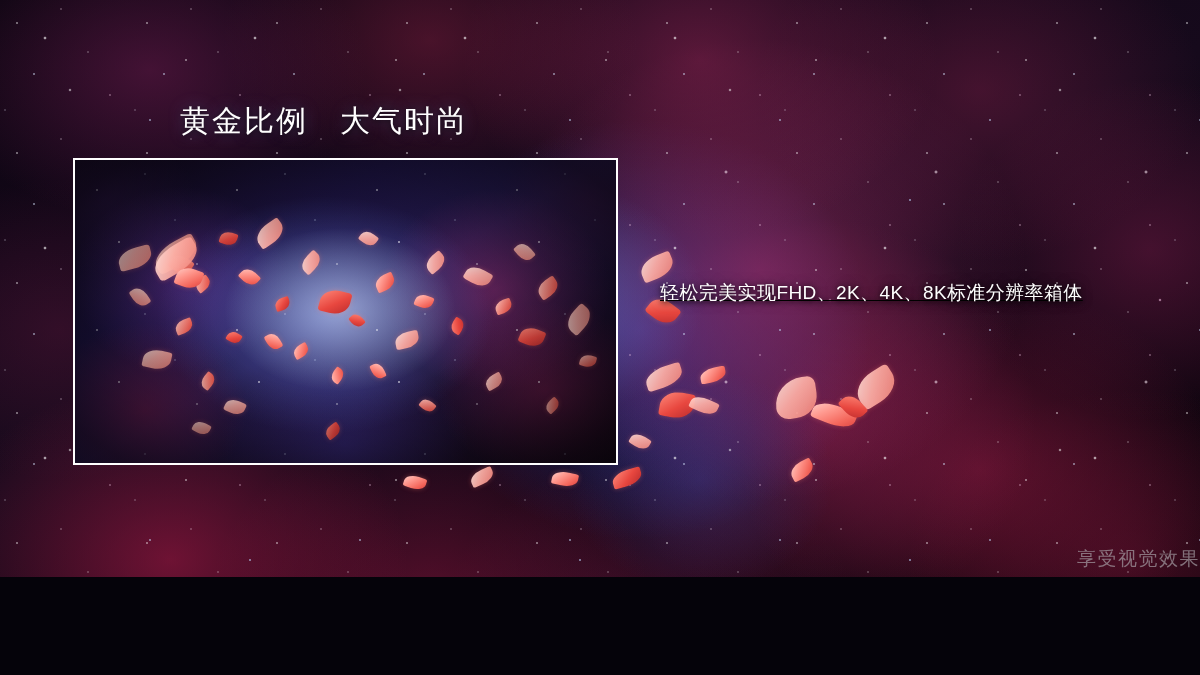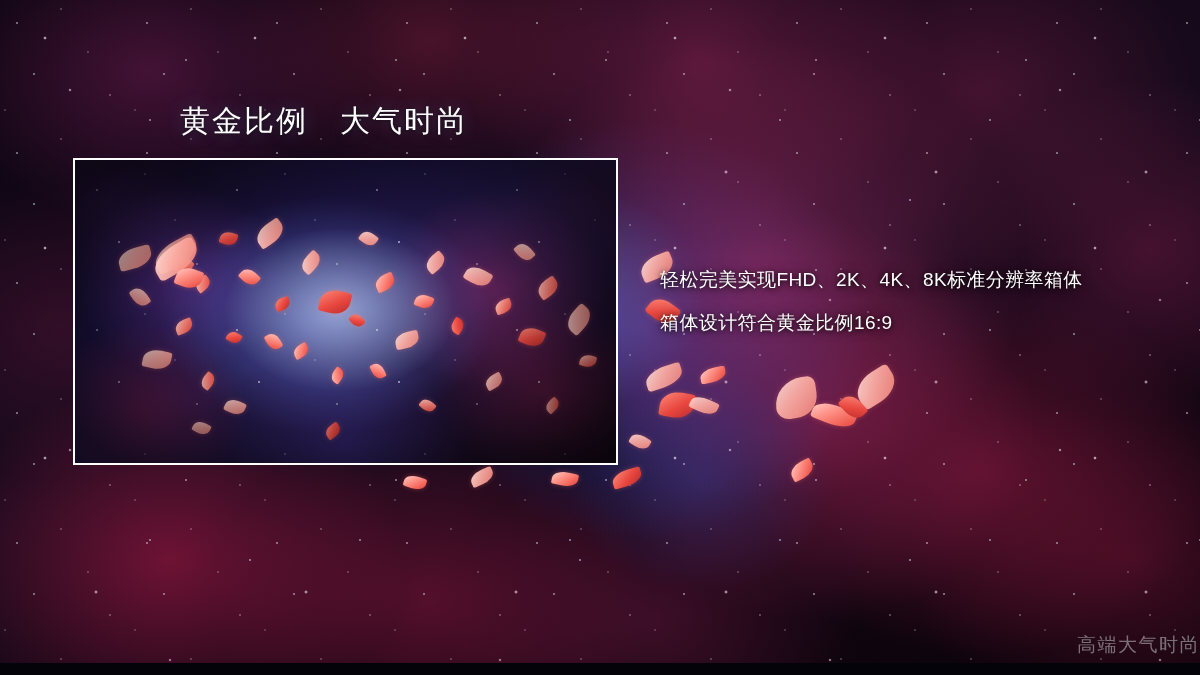--- a/index.html
+++ b/index.html
@@ -6,21 +6,21 @@
   * { margin:0; padding:0; box-sizing:border-box; }
   html, body {
     width:1200px; height:675px;
     overflow:hidden;
     background:#05030a;
     font-family:"Liberation Sans", "DejaVu Sans", sans-serif;
   }
 
   .slide {
     position:relative;
-    width:1200px; height:663px;
+    width:1200px; height:577px;
     overflow:hidden;
     background:#07040d;
   }
 
   
   .space-bg {
     position:absolute; inset:0;
     background:
       radial-gradient(ellipse 300px 210px at 150px 70px, rgba(120,30,85,.50), rgba(0,0,0,0) 72%),
       radial-gradient(ellipse 280px 200px at 430px 40px, rgba(150,35,70,.42), rgba(0,0,0,0) 74%),
@@ -136,22 +136,23 @@
     position:absolute;
     left:180px; top:101px;
     font-size:30px;
     letter-spacing:2px;
     color:#ffffff;
     white-space:pre;
     text-shadow:0 1px 6px rgba(0,0,0,.75), 0 0 16px rgba(150,170,255,.35);
   }
   .body-copy {
     position:absolute;
-    left:660px; top:258px;
+    left:660px; top:271px;
     width:500px;
+    text-decoration:underline;
   }
   .body-line {
     font-size:19px;
     line-height:43px;
     color:#ffffff;
     white-space:nowrap;
     letter-spacing:.4px;
     text-shadow:0 1px 5px rgba(0,0,0,.85), 0 0 12px rgba(0,0,0,.55);
   }
   .watermark {
@@ -239,18 +240,17 @@
   <div class="petal soft" style="left:630px; top:435px; width:20px; height:13px; transform:rotate(32deg);"></div>
   <div class="petal deep" style="left:612px; top:470px; width:30px; height:16px; transform:rotate(-16deg);"></div>
   <div class="petal" style="left:552px; top:472px; width:26px; height:14px; transform:rotate(12deg);"></div>
   <div class="petal soft" style="left:470px; top:470px; width:24px; height:14px; transform:rotate(-24deg);"></div>
   <div class="petal" style="left:404px; top:476px; width:22px; height:13px; transform:rotate(18deg);"></div>
   <div class="petal soft" style="left:152px; top:246px; width:48px; height:26px; transform:rotate(-30deg);"></div>
   <div class="petal" style="left:176px; top:268px; width:26px; height:20px; transform:rotate(20deg);"></div>
 
   <div class="body-copy">
     <div class="body-line">轻松完美实现FHD、2K、4K、8K标准分辨率箱体</div>
-    <div class="body-line">箱体设计符合黄金比例16:9</div>
   </div>
 
-  <div class="watermark">高端大气时尚</div>
+  <div class="watermark">享受视觉效果</div>
 
 </div>
 
 </body></html>

